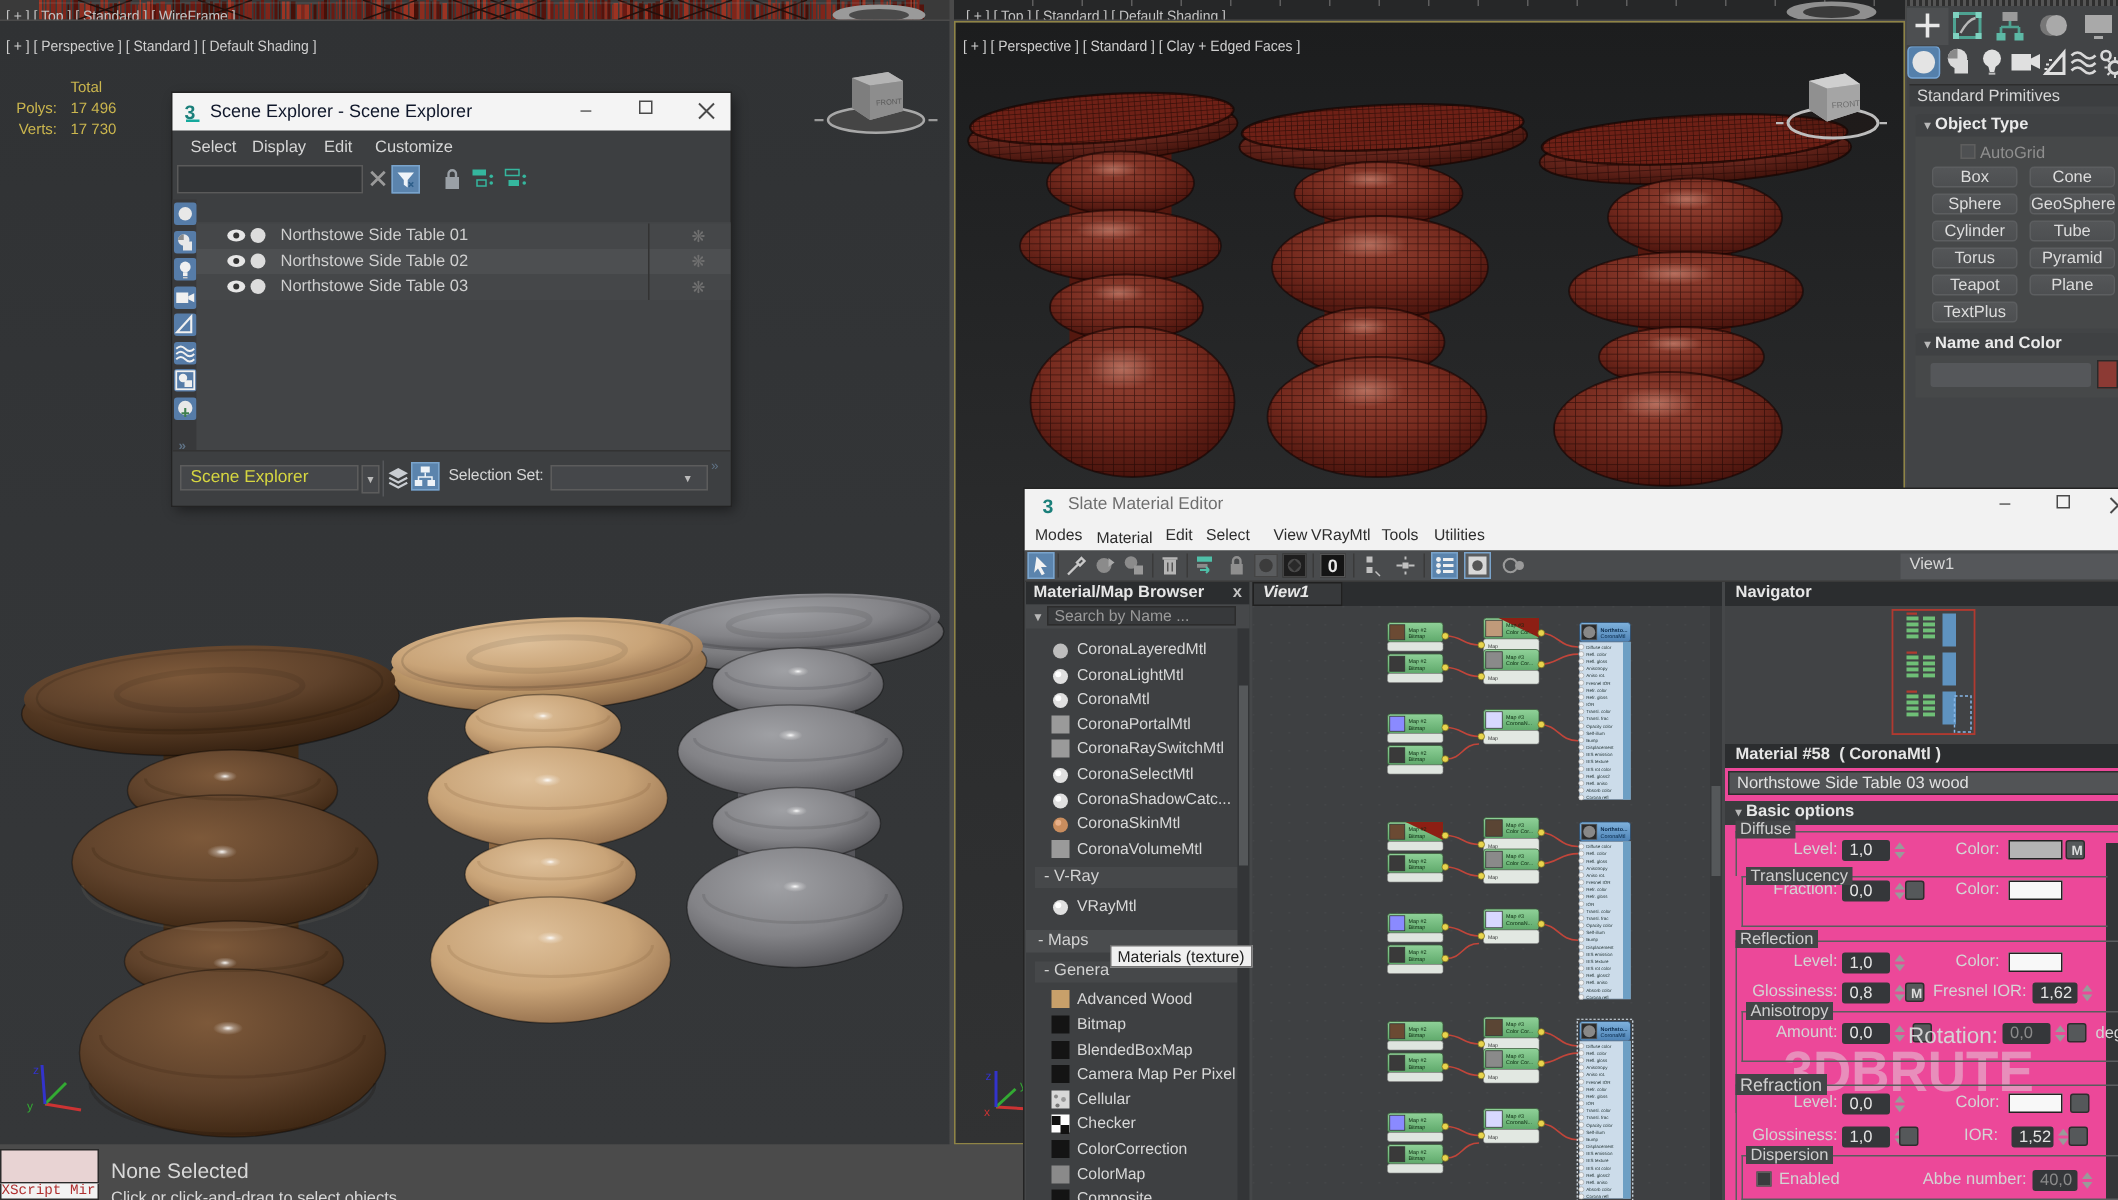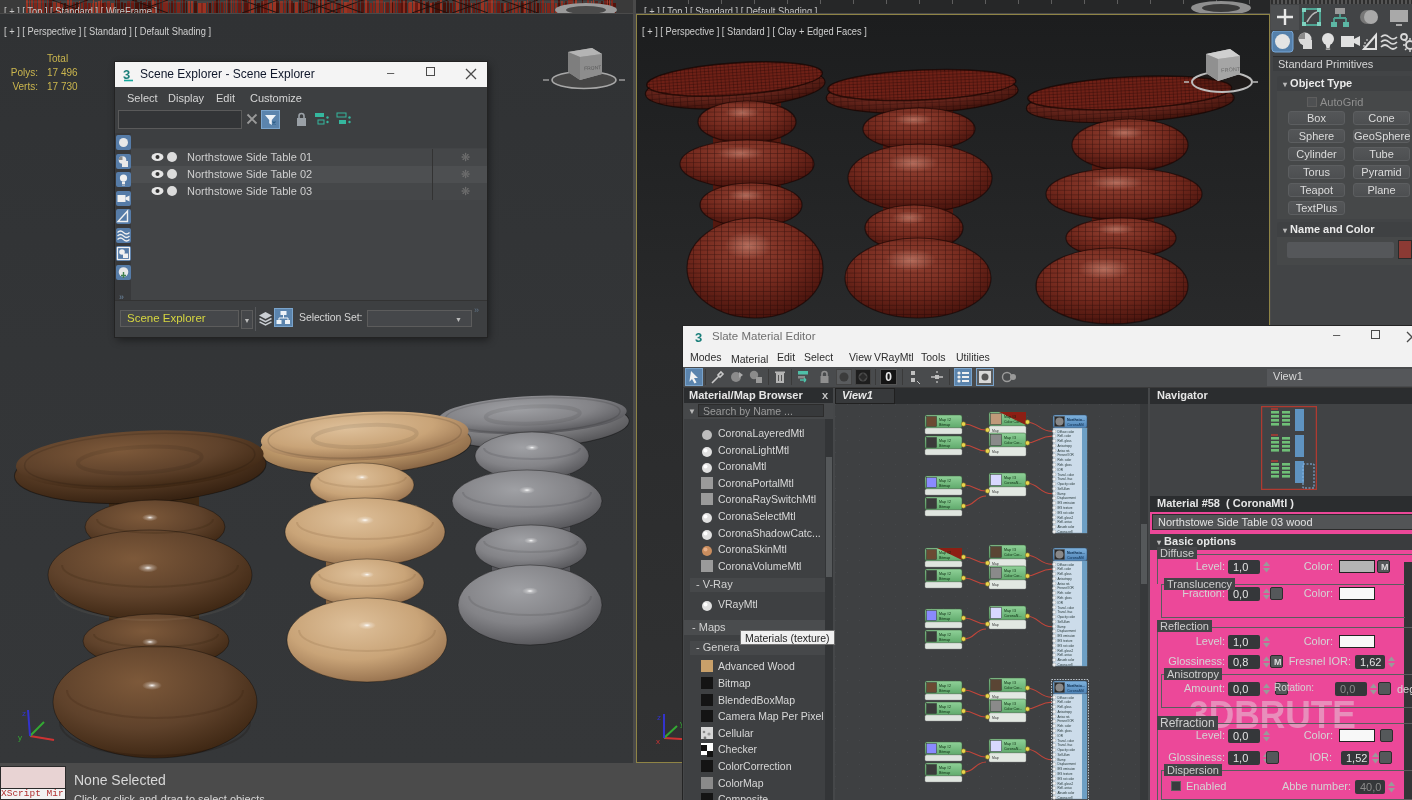--- a/index.html
+++ b/index.html
@@ -1461,21 +1461,21 @@
         </svg>
 <div class="abs" style="left:11px;top:286px;width:251px;height:34px;border:1px solid #5a5c5e;border-right:none"></div>
 <div class="abs" style="left:14px;top:280px;color:#cfcfcf;font-size:11px;background:#434547;padding:0 3px;z-index:2">Anisotropy</div>
 <div class="abs" style="left:-15px;top:294px;width:90px;text-align:right;color:#d4d4d4;font-size:11px">Amount:</div>
 <div class="abs" style="left:78px;top:294px;width:32px;height:14px;background:#35373a;border-radius:2px;color:#e4e4e4;font-size:11px;padding:0 0 0 5px;line-height:14px">0,0</div>
         <svg class="abs" style="left:112px;top:295px" width="9" height="12" viewBox="0 0 9 12">
           <path d="M4.5 0.5L8 5H1z" fill="#9a9a9a"></path>
           <path d="M4.5 11.5L8 7H1z" fill="#9a9a9a"></path>
         </svg>
 <div class="abs" style="left:125px;top:294px;width:13px;height:13px;background:#55585a;border:1px solid #2e2e2e;border-radius:2px"></div>
-<div class="abs" style="left:104px;top:294px;width:60px;text-align:right;color:#d4d4d4;font-size:10px">Rotation:</div>
+<div class="abs" style="left:122px;top:294px;width:60px;text-align:left;color:#d4d4d4;font-size:15px">Rotation:</div>
 <div class="abs" style="left:185px;top:294px;width:32px;height:14px;background:#35373a;border-radius:2px;color:#8a8a8a;font-size:11px;padding:0 0 0 5px;line-height:14px">0,0</div>
         <svg class="abs" style="left:219px;top:295px" width="9" height="12" viewBox="0 0 9 12">
           <path d="M4.5 0.5L8 5H1z" fill="#9a9a9a"></path>
           <path d="M4.5 11.5L8 7H1z" fill="#9a9a9a"></path>
         </svg>
 <div class="abs" style="left:228px;top:294px;width:13px;height:13px;background:#55585a;border:1px solid #2e2e2e;border-radius:2px"></div>
 <div class="abs" style="left:247px;top:295px;color:#d4d4d4;font-size:11px">deg</div>
 <div class="abs" style="left:7px;top:328px;color:#cfcfcf;font-size:12px;background:#434547;padding:0 3px;z-index:2">Refraction</div>
 <div class="abs" style="left:-15px;top:341px;width:90px;text-align:right;color:#d4d4d4;font-size:11px">Level:</div>
 <div class="abs" style="left:78px;top:341px;width:32px;height:14px;background:#35373a;border-radius:2px;color:#e4e4e4;font-size:11px;padding:0 0 0 5px;line-height:14px">0,0</div>

